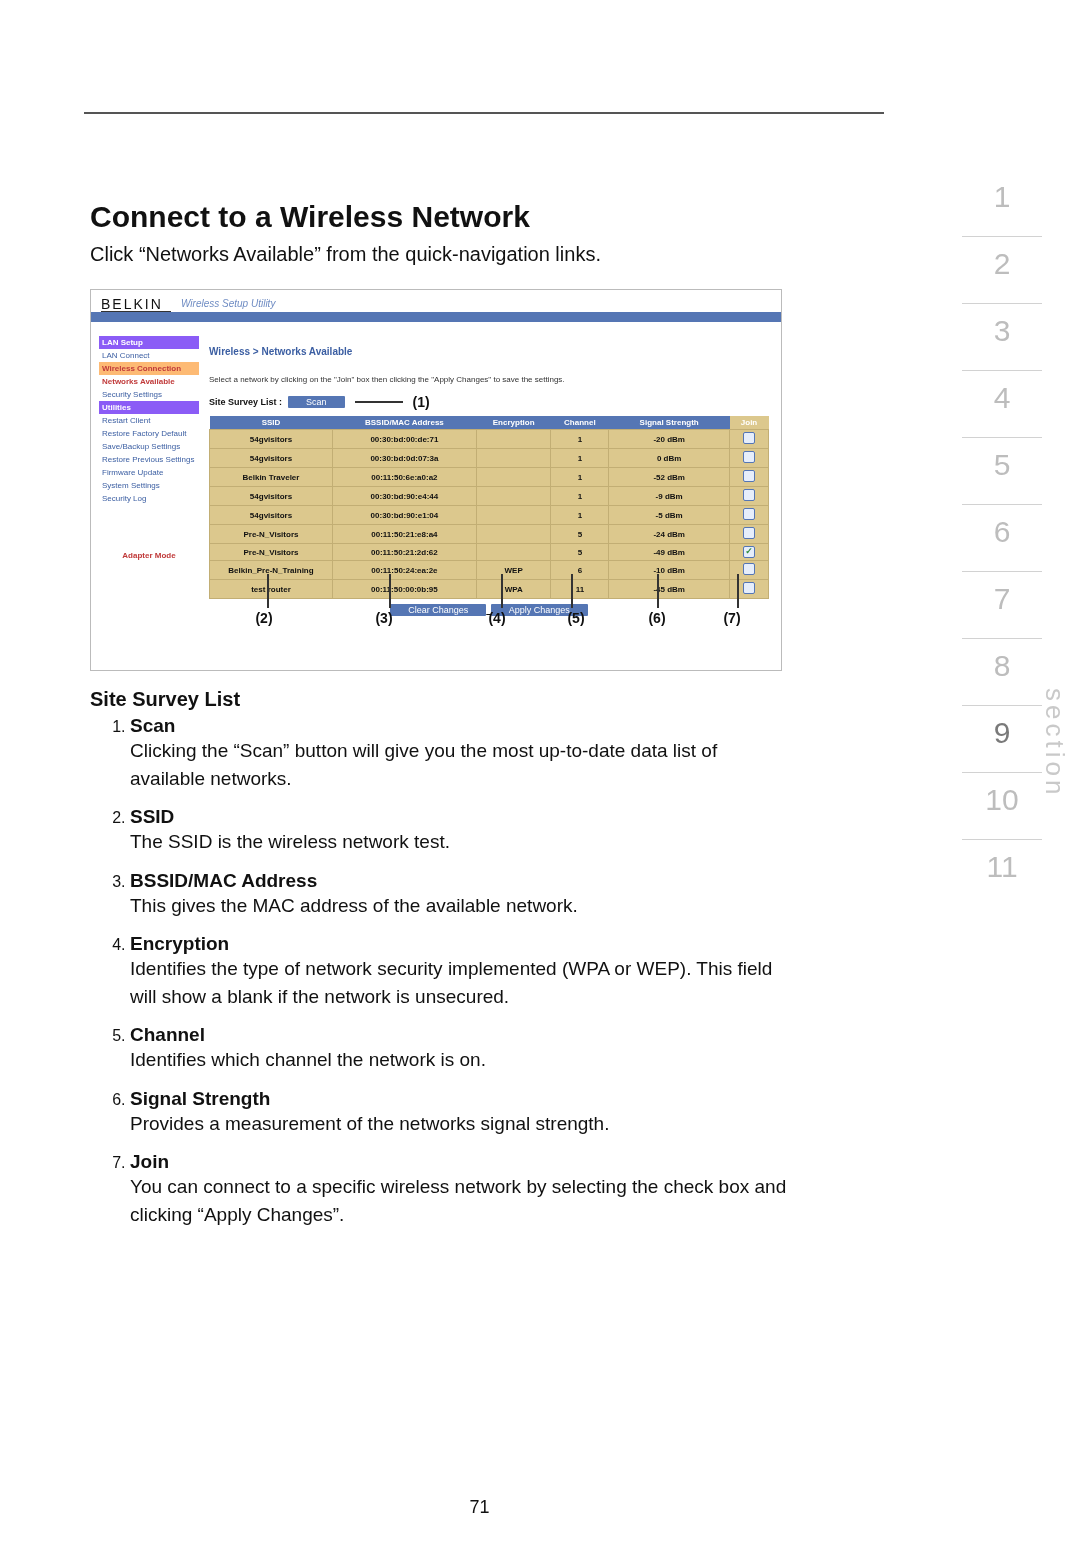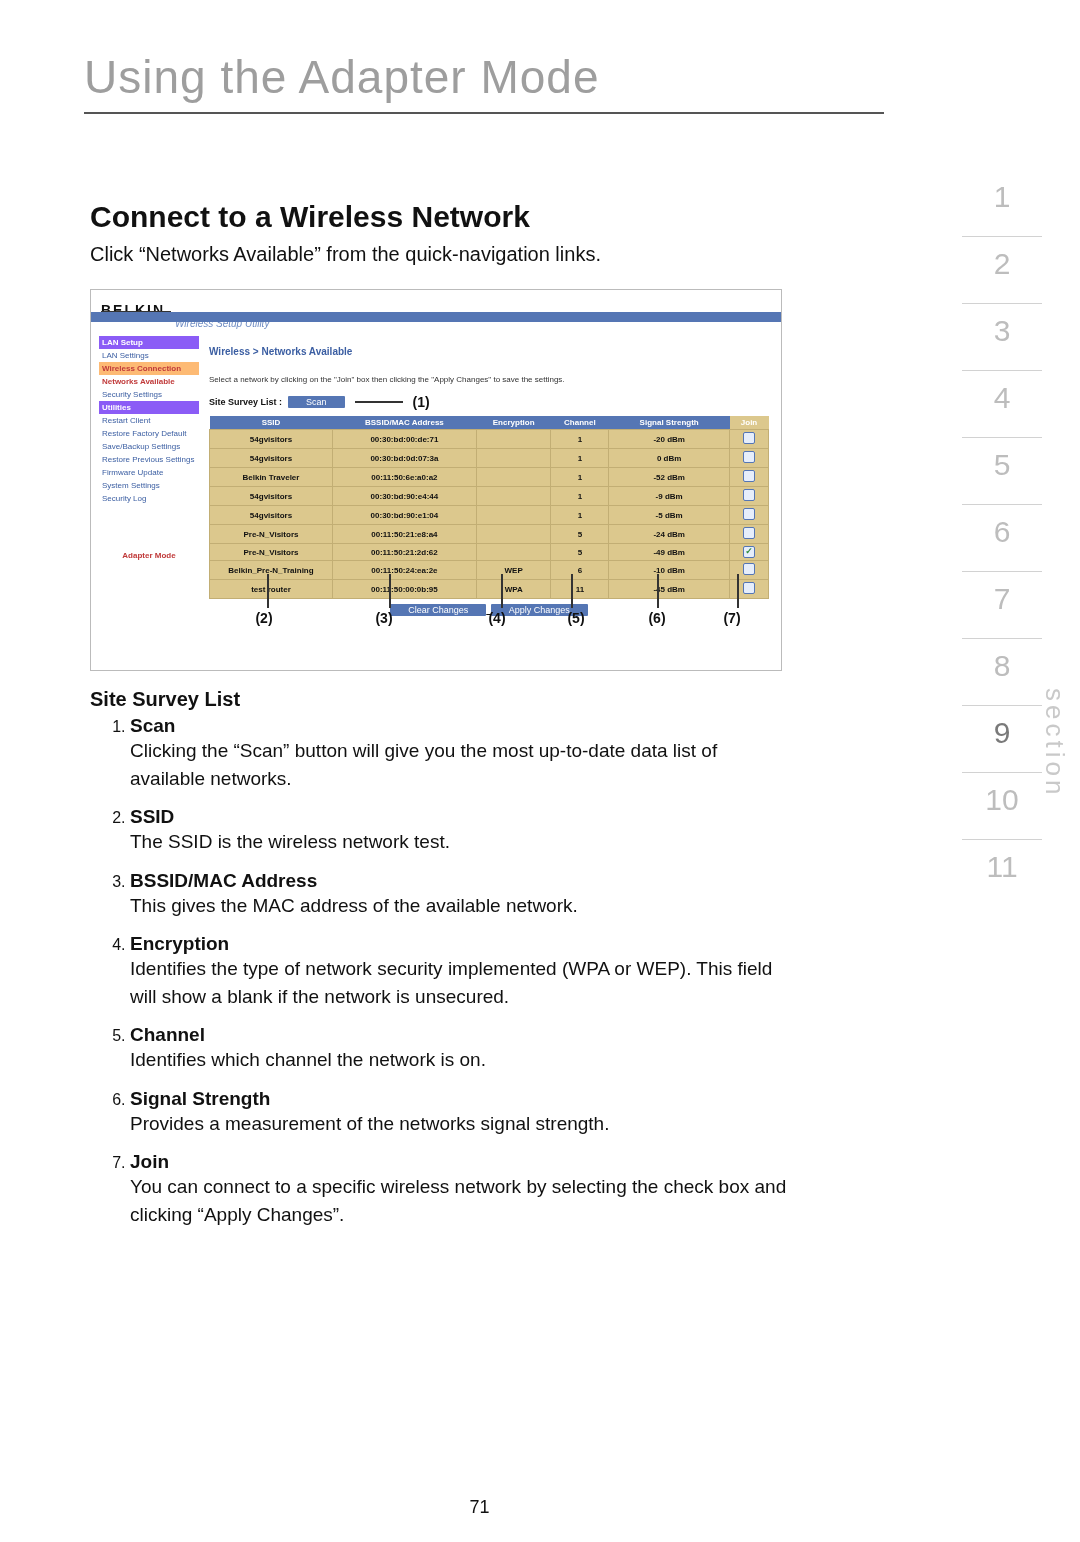--- a/index.html
+++ b/index.html
@@ -9,22 +9,22 @@
   .side { position:absolute; right:38px; top:180px; width:80px; text-align:center; }
   .side .num { font-size:30px; color:#bdbdbd; padding:10px 0 22px 0; border-top:1px solid #d2d2d2; }
   .side .num:first-child{ border-top:none; padding-top:0;}
   .side .num.active{ color:#7a7a7a;}
   .side-label { position:absolute; right:10px; top:688px; font-size:26px; color:#c9c9c9; letter-spacing:4px; writing-mode:vertical-rl; }
   .body { position:absolute; left:90px; top:200px; width:700px; }
   .h2 { font-weight:bold; font-size:30px; }
   .p  { font-size:20px; line-height:1.45; margin-top:6px; }
   .screenshot { position:relative; margin-top:20px; width:690px; height:380px; border:1px solid #bbb; background:#fff; }
   .topstrip{ position:absolute; left:0; top:22px; right:0; height:10px; background:#5576b4; }
-  .brand { position:absolute; left:10px; top:12px; font-size:14px; font-weight:bold; letter-spacing:2px;}
-  .brand2{ position:absolute; left:84px; top:8px; font-size:10px; font-style:italic; color:#6f8cc3;margin-top:20px;}
+  .brand { position:absolute; left:10px; top:6px; font-size:14px; font-weight:normal; letter-spacing:2px;}
+  .brand2{ position:absolute; left:90px; top:8px; font-size:10px; font-style:italic; color:#6f8cc3;}
   .brandrule{ position:absolute; left:10px; top:21px; width:70px; border-top:1px solid #333;}
   .hf { position:absolute; right:18px; top:32px; font-size:9px; color:#fff;}
   .navcol{ position:absolute; left:8px; top:46px; width:100px; font-size:8px; font-family:Arial; }
   .navhdr{ background:#8b5cf6; color:#fff; padding:2px 3px; font-weight:bold; font-size:8px;}
   .navlnk{ color:#3b5ea2; padding:2px 3px; display:block;}
   .navlnk.red{ color:#c03a3a; font-weight:bold;}
   .navmode{ color:#c03a3a; font-weight:bold; text-align:center; padding-top:46px;}
   .ss-main{ position:absolute; left:118px; top:56px; right:12px;}
   .bc{ font-size:10px; color:#3b5ea2; font-weight:bold;}
   .instr{ font-size:8px; color:#333; margin:18px 0 10px 0;}
@@ -53,21 +53,20 @@
   ol.def{ margin:4px 0 0 0; padding-left:40px; }
   ol.def>li{ margin-bottom:14px; }
   ol.def .t{ font-weight:bold; font-size:19px;}
   ol.def .d{ font-size:19px; line-height:1.45;}
   .pgnum{ position:absolute; left:0; width:959px; bottom:24px; text-align:center; font-size:18px;}
 </style>
 </head>
 <body>
 
 <div class="page">
-  <div class="title">Using the Adapter Mode</div>
   <div class="title-rule"></div>
 
   <div class="side" id="side-nav">
       <div class="num">1</div>
       <div class="num">2</div>
       <div class="num">3</div>
       <div class="num">4</div>
       <div class="num">5</div>
       <div class="num">6</div>
       <div class="num">7</div>
@@ -84,21 +83,21 @@
 
     <div class="screenshot">
       <div class="brand">BELKIN</div>
       <div class="brandrule"></div>
       <div class="brand2">Wireless Setup Utility</div>
       <div class="topstrip"></div>
       <div class="hf">Home | Help | Logout</div>
 
       <div class="navcol">
         <div class="navhdr">LAN Setup</div>
-        <span class="navlnk">LAN Settings</span>
+        <span class="navlnk">LAN Connect</span>
         <div class="navhdr" style="background:#fdba74;color:#c03a3a">Wireless Connection</div>
         <span class="navlnk red">Networks Available</span>
         <span class="navlnk">Security Settings</span>
         <div class="navhdr">Utilities</div>
         <span class="navlnk">Restart Client</span>
         <span class="navlnk">Restore Factory Default</span>
         <span class="navlnk">Save/Backup Settings</span>
         <span class="navlnk">Restore Previous Settings</span>
         <span class="navlnk">Firmware Update</span>
         <span class="navlnk">System Settings</span>

